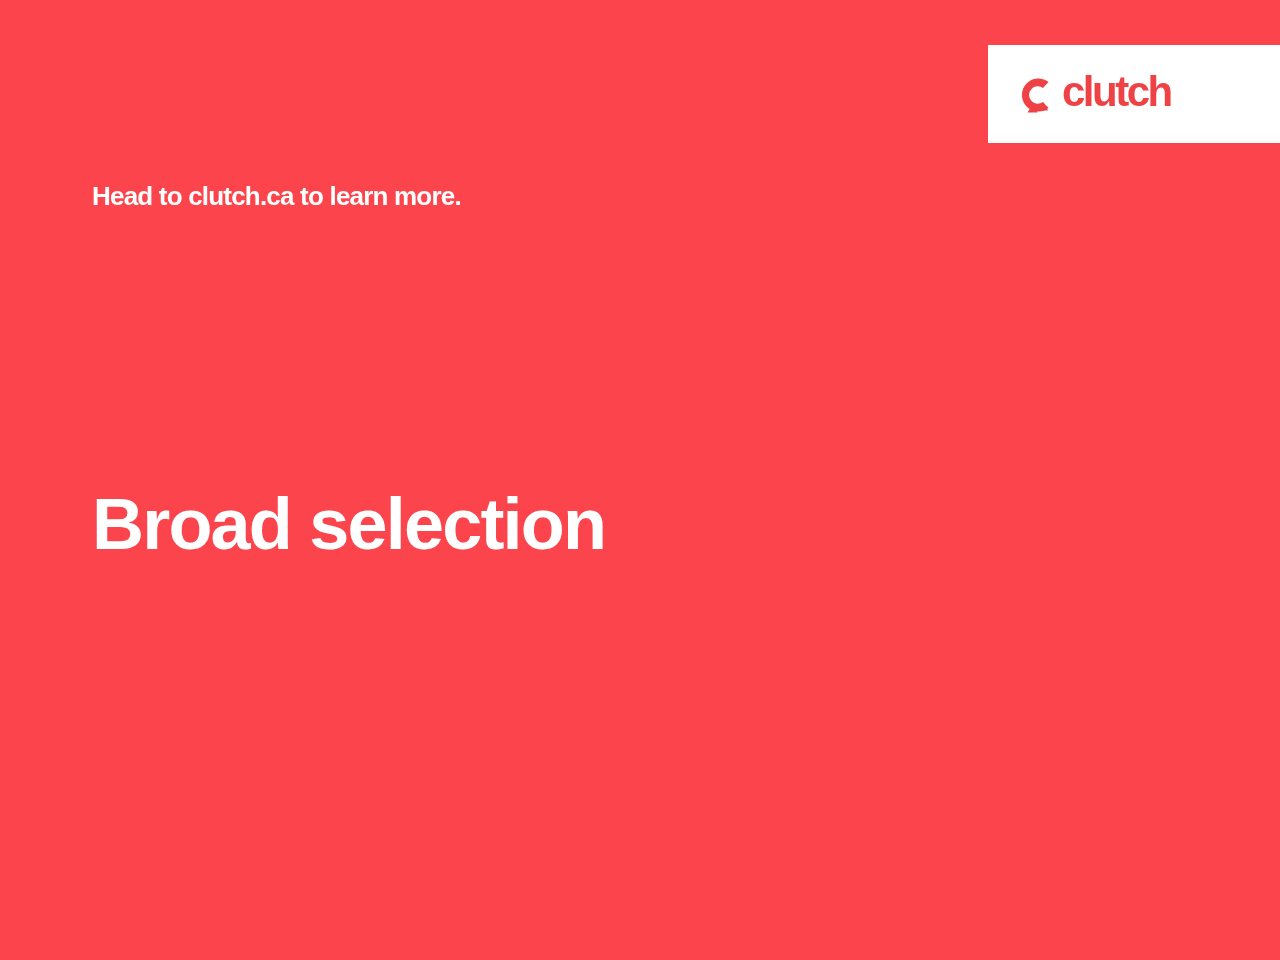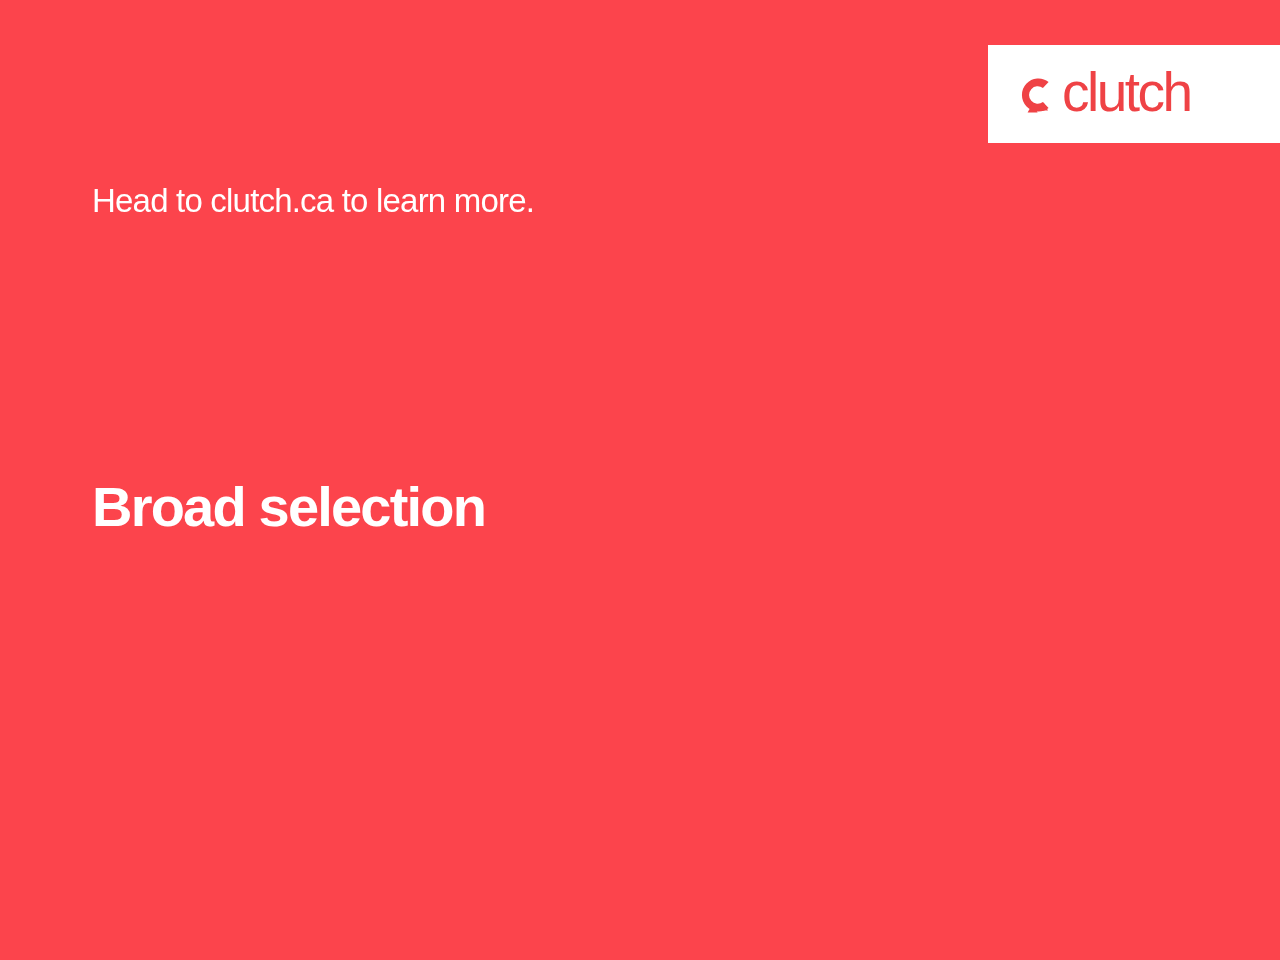--- a/index.html
+++ b/index.html
@@ -49,46 +49,46 @@
     width: 46px;
     height: 46px;
     flex: 0 0 46px;
     margin-right: 2px;
     transform: translateY(1px);
   }
   .logo-mark svg { display: block; width: 46px; height: 46px; }
 
   .logo-word {
     font-family: "Liberation Sans", "DejaVu Sans", sans-serif;
-    font-size: 55px;
-    font-weight: 400;
+    font-size: 42px;
+    font-weight: 700;
     letter-spacing: -2.5px;
     color: #ef4245;
     line-height: 1;
     transform: translateY(-2px);
   }
 
   
   .tagline {
     position: absolute;
     left: 92px;
     top: 182px;
-    font-size: 33px;
-    font-weight: 400;
+    font-size: 26px;
+    font-weight: 700;
     letter-spacing: -0.8px;
     color: #ffffff;
     line-height: 1.15;
     white-space: nowrap;
   }
 
   .headline {
     position: absolute;
     left: 92px;
     top: 440px;
-    font-size: 56px;
+    font-size: 72px;
     font-weight: 700;
     letter-spacing: -1.8px;
     color: #ffffff;
     line-height: 1.02;
     white-space: nowrap;
   }
 
   .subhead {
     position: absolute;
     left: 92px;

